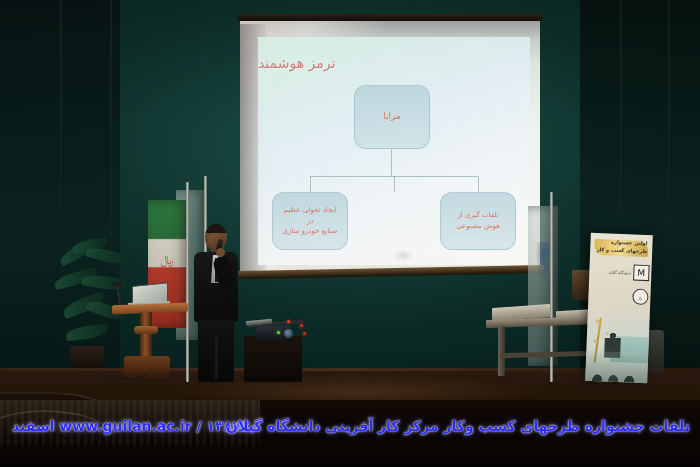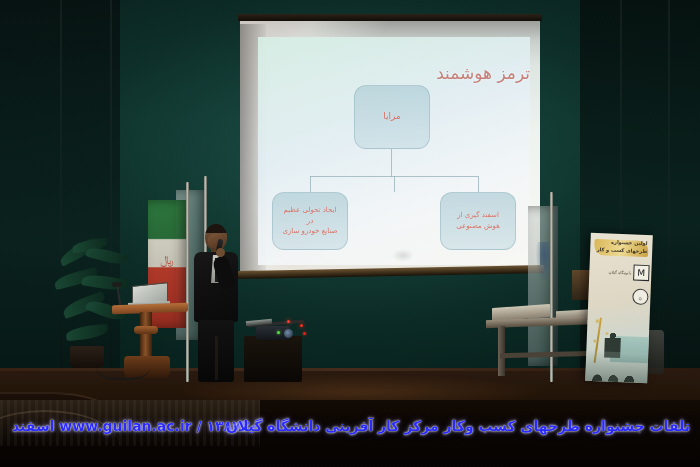--- a/index.html
+++ b/index.html
@@ -89,28 +89,27 @@
 
   
   .slide{
     position:absolute;left:18px;top:16px;width:272px;height:228px;
     background:
       linear-gradient(160deg, rgba(214,238,228,.95) 0%, rgba(226,238,243,.9) 40%, rgba(243,246,248,.92) 70%, rgba(248,248,244,.95) 100%);
     overflow:hidden;
   }
   .slide-title{
     position:absolute;top:18px;left:0;width:100%;
-    text-align:right;
+    text-align:left;
     direction:rtl;
     color:#c47a72;
-    font-size:17px;
+    font-size:14px;
     letter-spacing:.5px;
     opacity:.95;
     text-shadow:0 0 2px rgba(255,255,255,.8);
-    margin-top:8px;
   }
   .node{
     position:absolute;
     background:linear-gradient(180deg,rgba(176,206,214,.72),rgba(196,219,226,.6));
     border:1px solid rgba(150,182,192,.55);
     border-radius:12px;
     color:#d36b61;
     display:flex;align-items:center;justify-content:center;
     text-align:center;
     direction:rtl;
@@ -502,21 +501,21 @@
         <div class="conn conn-v-root"></div>
         <div class="conn conn-h"></div>
         <div class="conn conn-v-a"></div>
         <div class="conn conn-v-b"></div>
         <div class="conn conn-v-c"></div>
 
         <div class="node node-root">مزایا</div>
         <div class="node node-a" style="white-space:pre-line">ایجاد تحولی عظیم
 در
 صنایع خودرو سازی</div>
-        <div class="node node-c" style="white-space:pre-line">اسفند گیری از
+        <div class="node node-c" style="white-space:pre-line">تلفات گیری از
 هوش مصنوعی</div>
 
         <div class="slide-smudge"></div>
       </div>
     </div>
     <div class="screen-bottombar"></div>
   </div>
 
   <div class="flag-white"></div>
   <div class="flag-iran"></div>

